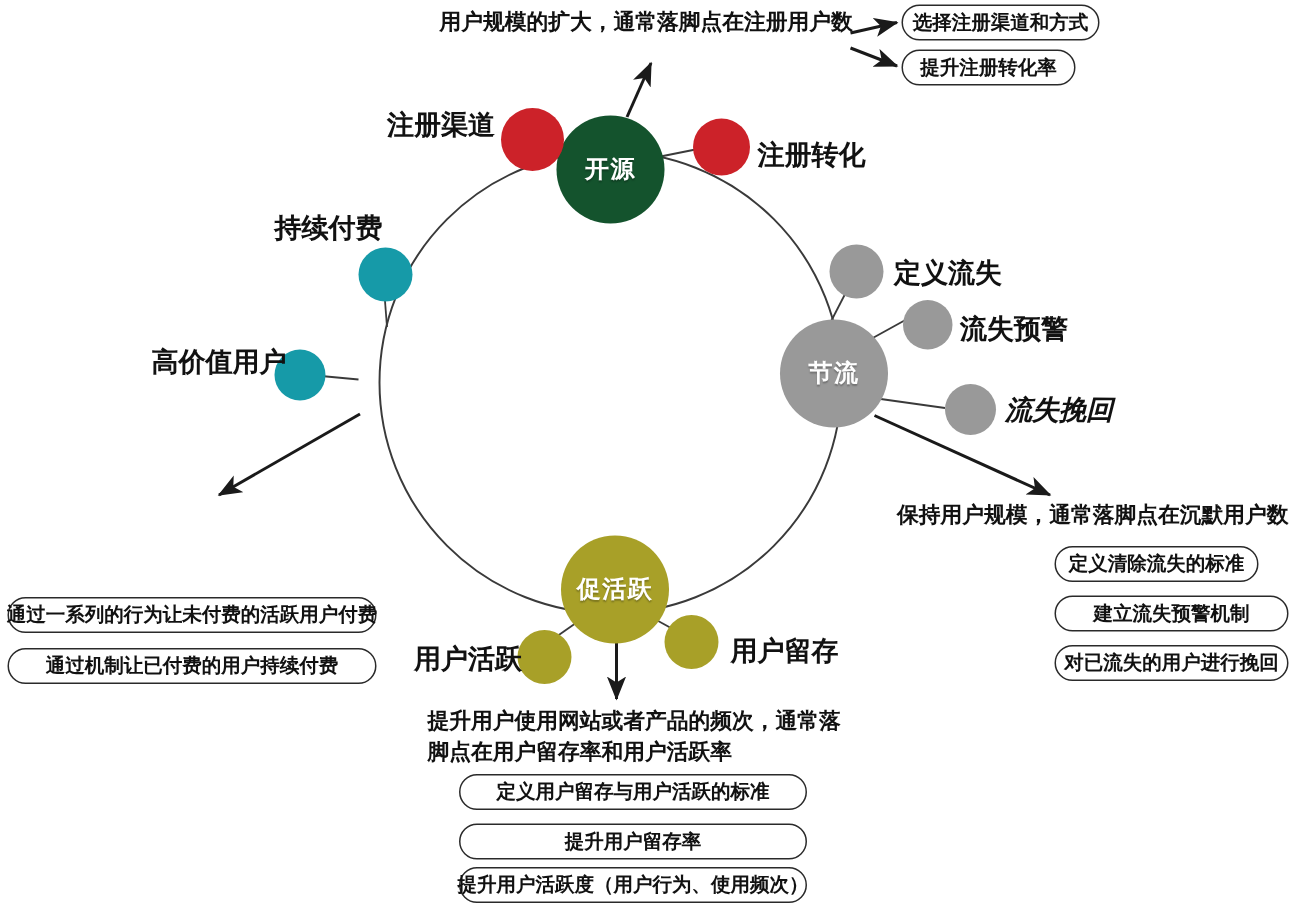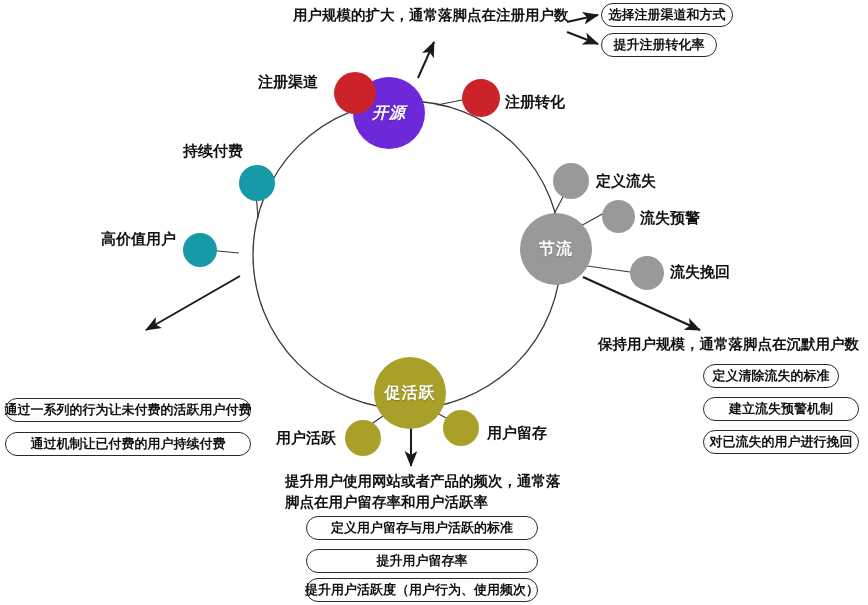--- a/index.html
+++ b/index.html
@@ -43,21 +43,21 @@
   .node.hub {
     font-size: 16px;
   }
   .satellite {
     position: absolute;
     border-radius: 50%;
   }
   .plain-label {
     position: absolute;
     color: #111111;
-    font-size: 15px;
+    font-size: 18px;
     font-weight: bold;
     white-space: nowrap;
     line-height: 1.15;
   }
   .desc {
     position: absolute;
     color: #111111;
     font-size: 14.5px;
     font-weight: bold;
     line-height: 1.45;
@@ -107,21 +107,21 @@
     <line x1="418" y1="78" x2="434" y2="42" stroke="#1a1a1a" stroke-width="2" marker-end="url(#arrowhead)"></line>
     <line x1="240" y1="276" x2="146" y2="330" stroke="#1a1a1a" stroke-width="2" marker-end="url(#arrowhead)"></line>
     <line x1="583" y1="277" x2="700" y2="330" stroke="#1a1a1a" stroke-width="2" marker-end="url(#arrowhead)"></line>
     <line x1="411" y1="428" x2="411" y2="466" stroke="#1a1a1a" stroke-width="2" marker-end="url(#arrowhead)"></line>
 
     <line x1="567" y1="22" x2="598" y2="15" stroke="#1a1a1a" stroke-width="2" marker-end="url(#arrowhead)"></line>
     <line x1="567" y1="32" x2="598" y2="44" stroke="#1a1a1a" stroke-width="2" marker-end="url(#arrowhead)"></line>
   </svg>
 
 
-  <div class="node hub" style="left:353px; top:77px; width:72px; height:72px; background:#6d28d9;font-style:italic;">
+  <div class="node hub" style="left:371px; top:77px; width:72px; height:72px; background:#14532d;">
     <span>开源</span>
   </div>
 
 
   <div class="node hub" style="left:520px; top:213px; width:72px; height:72px; background:#999999;">
     <span>节流</span>
   </div>
 
   <div class="node hub" style="left:374px; top:357px; width:72px; height:72px; background:#a8a028;">
     <span>促活跃</span>
@@ -139,21 +139,21 @@
   <div class="satellite" style="left:183px; top:233px; width:34px; height:34px; background:#169aa8;"></div>
   <div class="plain-label" style="left:101px; top:231px;font-family:Liberation Serif, serif;">高价值用户</div>
 
   <div class="satellite" style="left:553px; top:163px; width:36px; height:36px; background:#999999;"></div>
   <div class="plain-label" style="left:596px; top:173px;text-align:right;">定义流失</div>
 
   <div class="satellite" style="left:602px; top:200px; width:33px; height:33px; background:#999999;"></div>
   <div class="plain-label" style="left:640px; top:210px;">流失预警</div>
 
   <div class="satellite" style="left:630px; top:256px; width:34px; height:34px; background:#999999;"></div>
-  <div class="plain-label" style="left:670px; top:264px;">流失挽回</div>
+  <div class="plain-label" style="left:670px; top:264px;font-style:italic;">流失挽回</div>
 
   <div class="satellite" style="left:345px; top:420px; width:36px; height:36px; background:#a8a028;"></div>
   <div class="plain-label" style="left:276px; top:430px;">用户活跃</div>
 
   <div class="satellite" style="left:443px; top:410px; width:36px; height:36px; background:#a8a028;"></div>
   <div class="plain-label" style="left:487px; top:425px;">用户留存</div>
 
   <div class="desc" style="left:293px; top:5px;">用户规模的扩大，通常落脚点在注册用户数</div>
 
 

